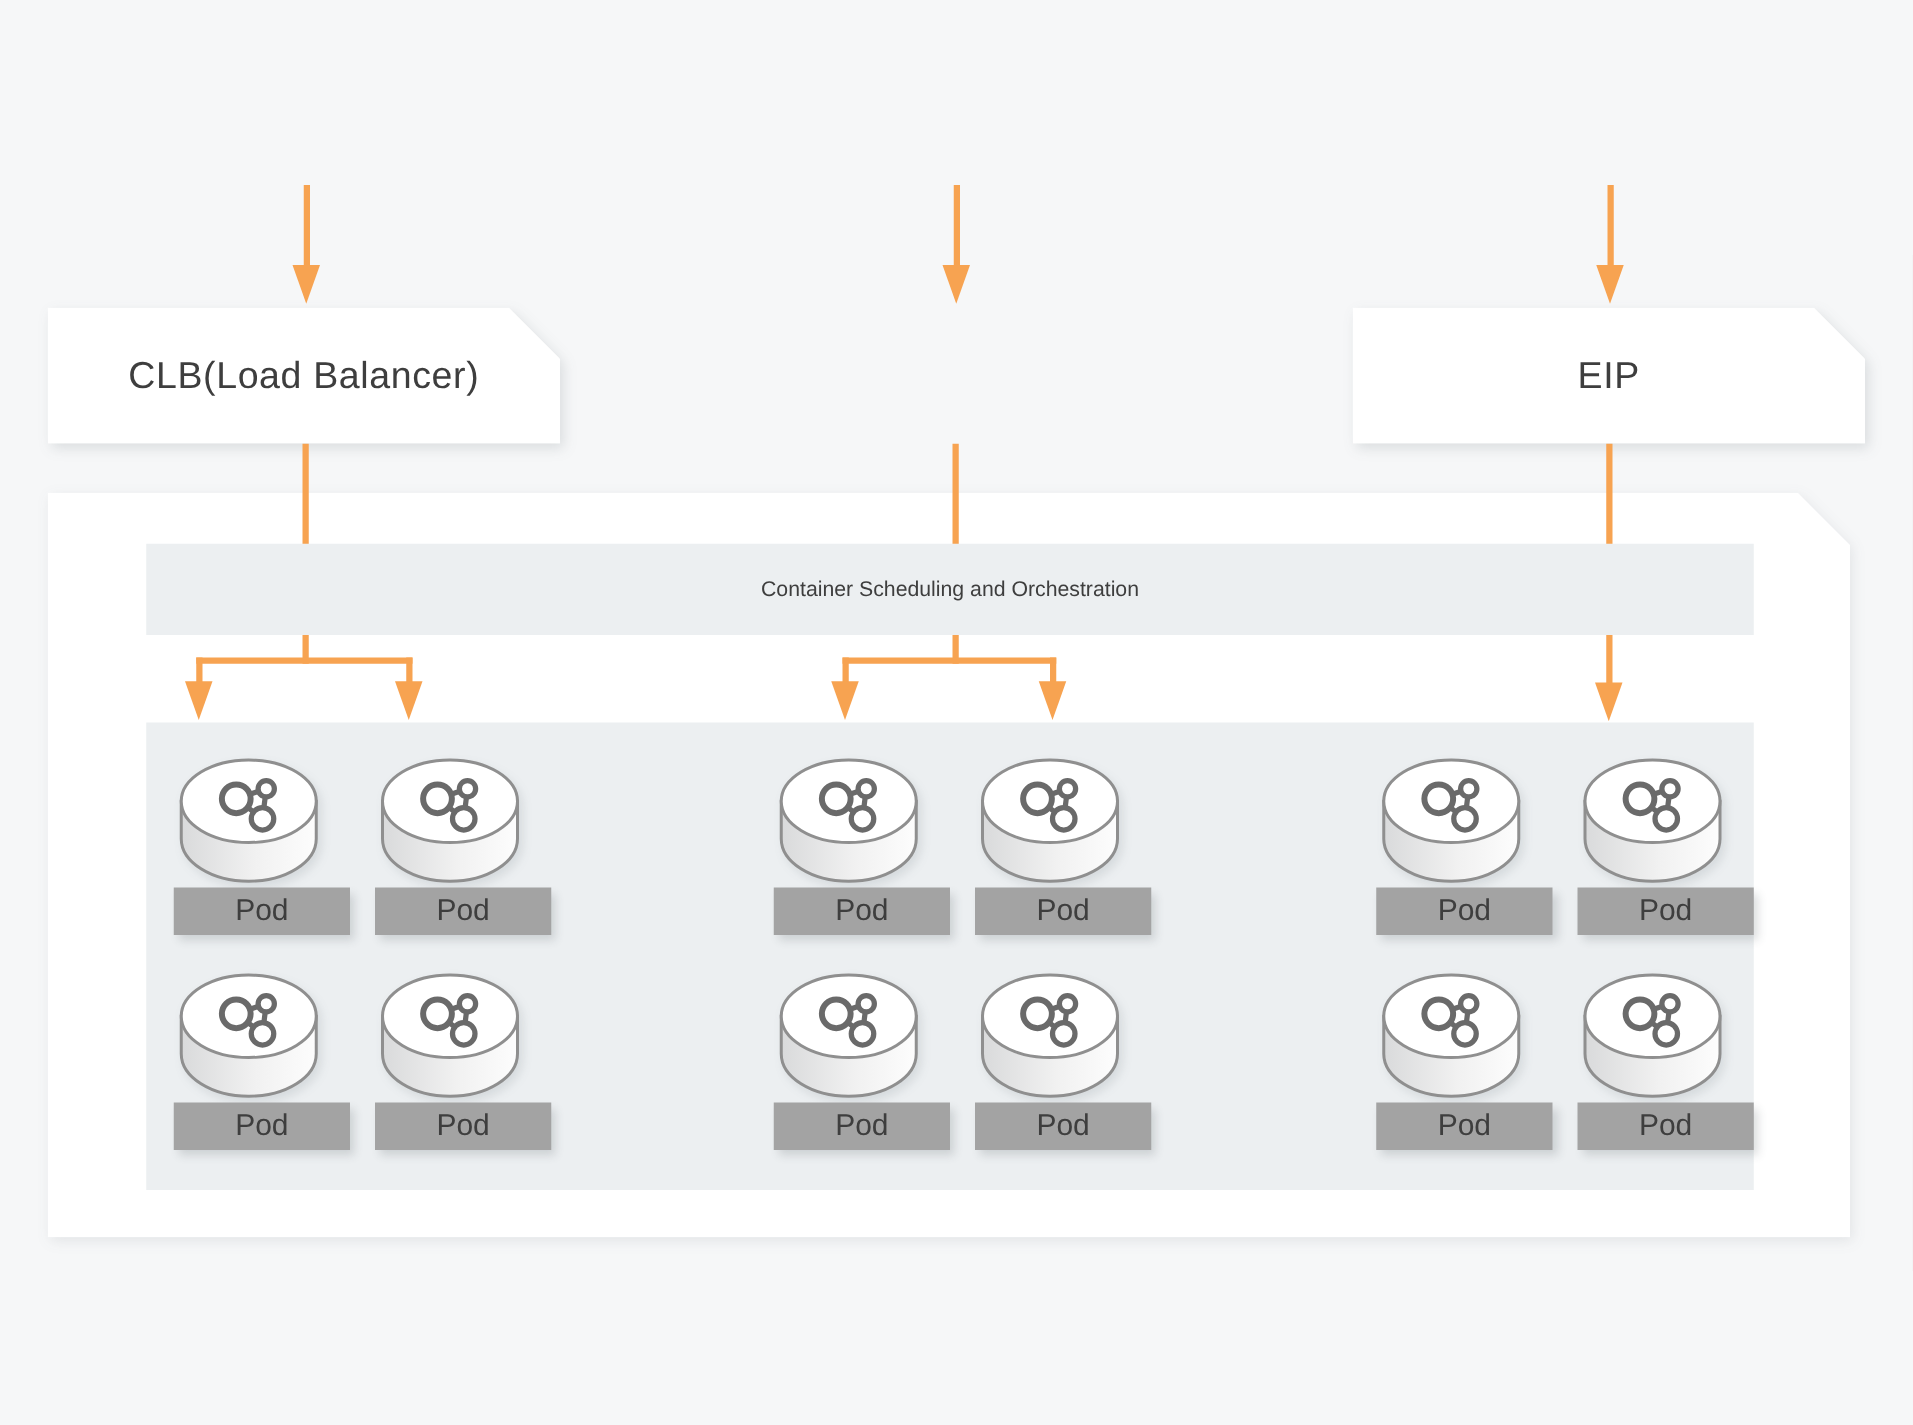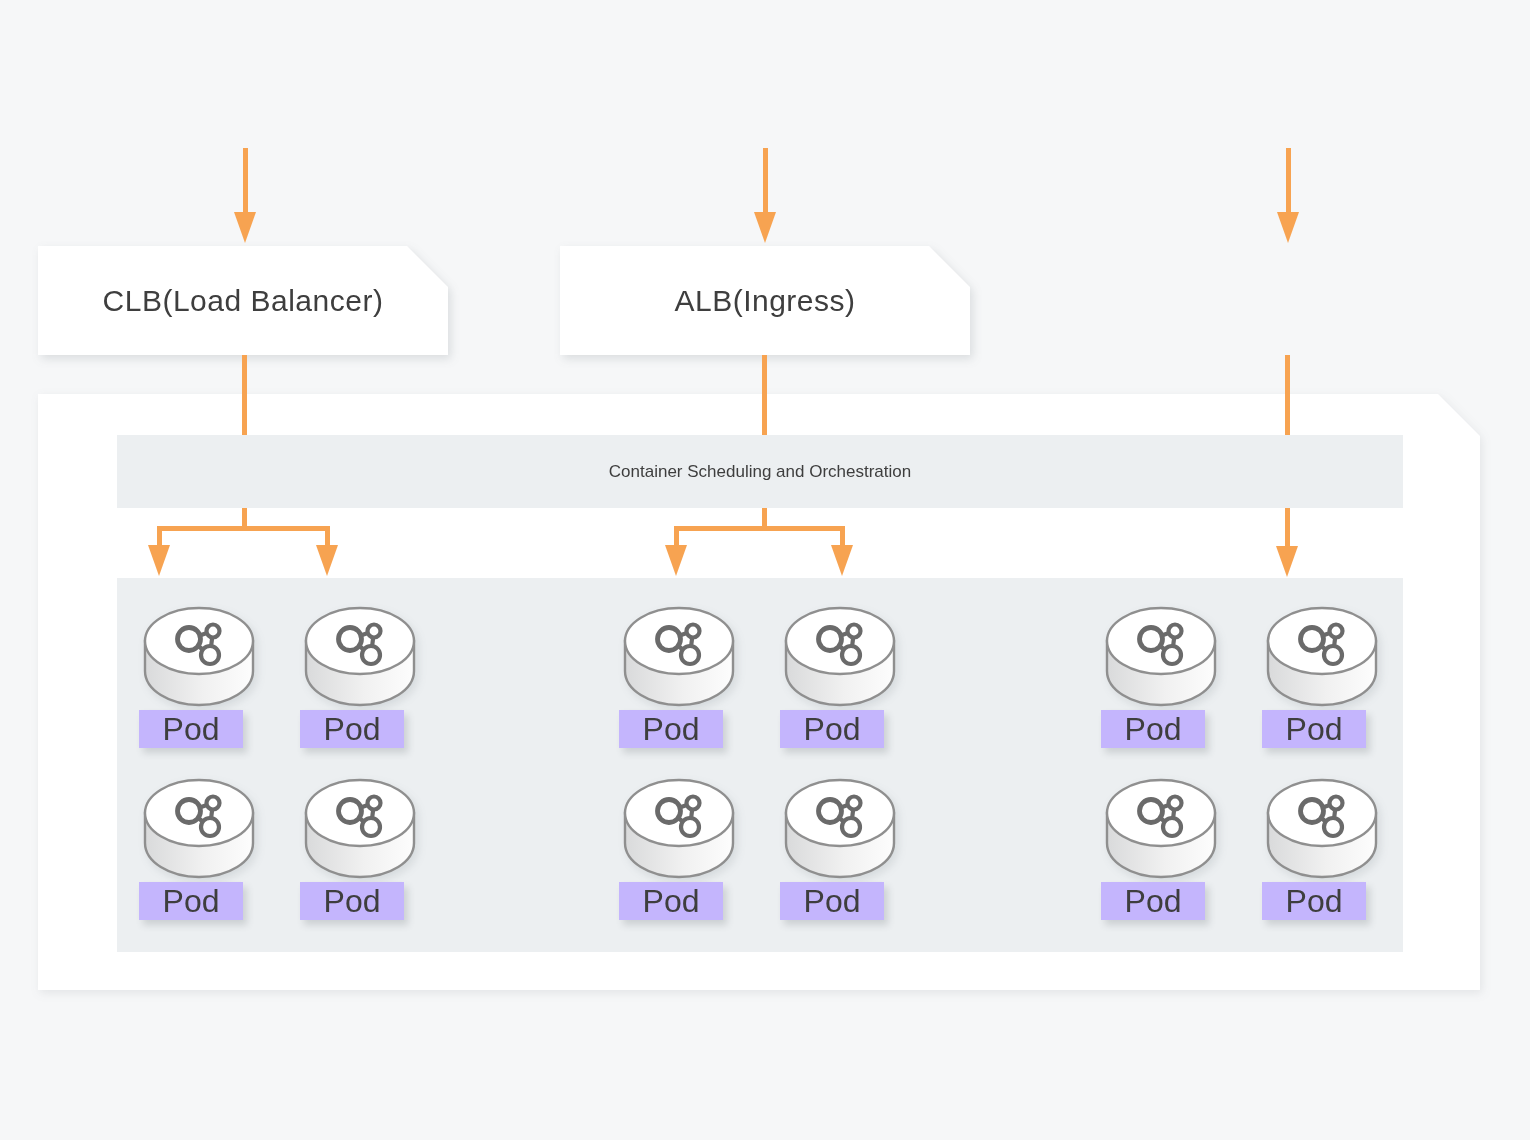--- a/index.html
+++ b/index.html
@@ -51,24 +51,24 @@
     position:absolute;width:281px;height:315px;z-index:6;
     display:flex;flex-wrap:wrap;column-gap:41px;row-gap:29px;align-content:flex-start;
   }
   .grp-clb{left:139px;top:605px;}
   .grp-alb{left:619px;top:605px;}
   .grp-eip{left:1101px;top:605px;}
   .pod{position:relative;width:120px;height:143px;}
   .pod svg.cyl{position:absolute;left:4px;top:0;width:112px;height:104px;
     filter:drop-shadow(3px 4px 4px rgba(60,70,80,0.12));}
   .pod-label{
-    position:absolute;left:0;top:105px;width:104px;height:38px;background:#c4b5fd;
+    position:absolute;left:0;top:105px;width:141px;height:38px;background:#a3a3a3;
     box-shadow:4px 5px 7px rgba(60,70,80,0.18);
     display:flex;align-items:center;justify-content:center;
-    font-size:32px;color:#3E3E3E;
+    font-size:24px;color:#3E3E3E;
   }
   .defs-holder{position:absolute;width:0;height:0;overflow:hidden;}
 </style>
 </head>
 <body>
 
 <svg class="defs-holder" aria-hidden="true">
   <defs>
     <linearGradient id="cylside" x1="0" y1="0" x2="1" y2="0">
       <stop offset="0" stop-color="#D9DADB"></stop>
@@ -85,23 +85,23 @@
   <div class="vline" style="left:763px;top:148px;height:66px;"></div>
   <div class="ahead" style="left:754px;top:212px;"></div>
   <div class="vline" style="left:1286px;top:148px;height:66px;"></div>
   <div class="ahead" style="left:1277px;top:212px;"></div>
 
   <div class="notch-wrap wrap-clb">
     <div class="notch">
       <span class="entry-label">CLB(Load Balancer)</span>
     </div>
   </div>
-  <div class="notch-wrap wrap-alb">
+  <div class="notch-wrap wrap-eip">
     <div class="notch">
-      <span class="entry-label">ALB(Ingress)</span>
+      <span class="entry-label">EIP</span>
     </div>
   </div>
 
   <div class="notch-wrap wrap-cluster">
     <div class="notch"></div>
   </div>
 
   <div class="vline" style="left:242px;top:355px;height:176px;"></div>
   <div class="vline" style="left:762px;top:355px;height:176px;"></div>
   <div class="vline" style="left:1285px;top:355px;height:196px;"></div>

